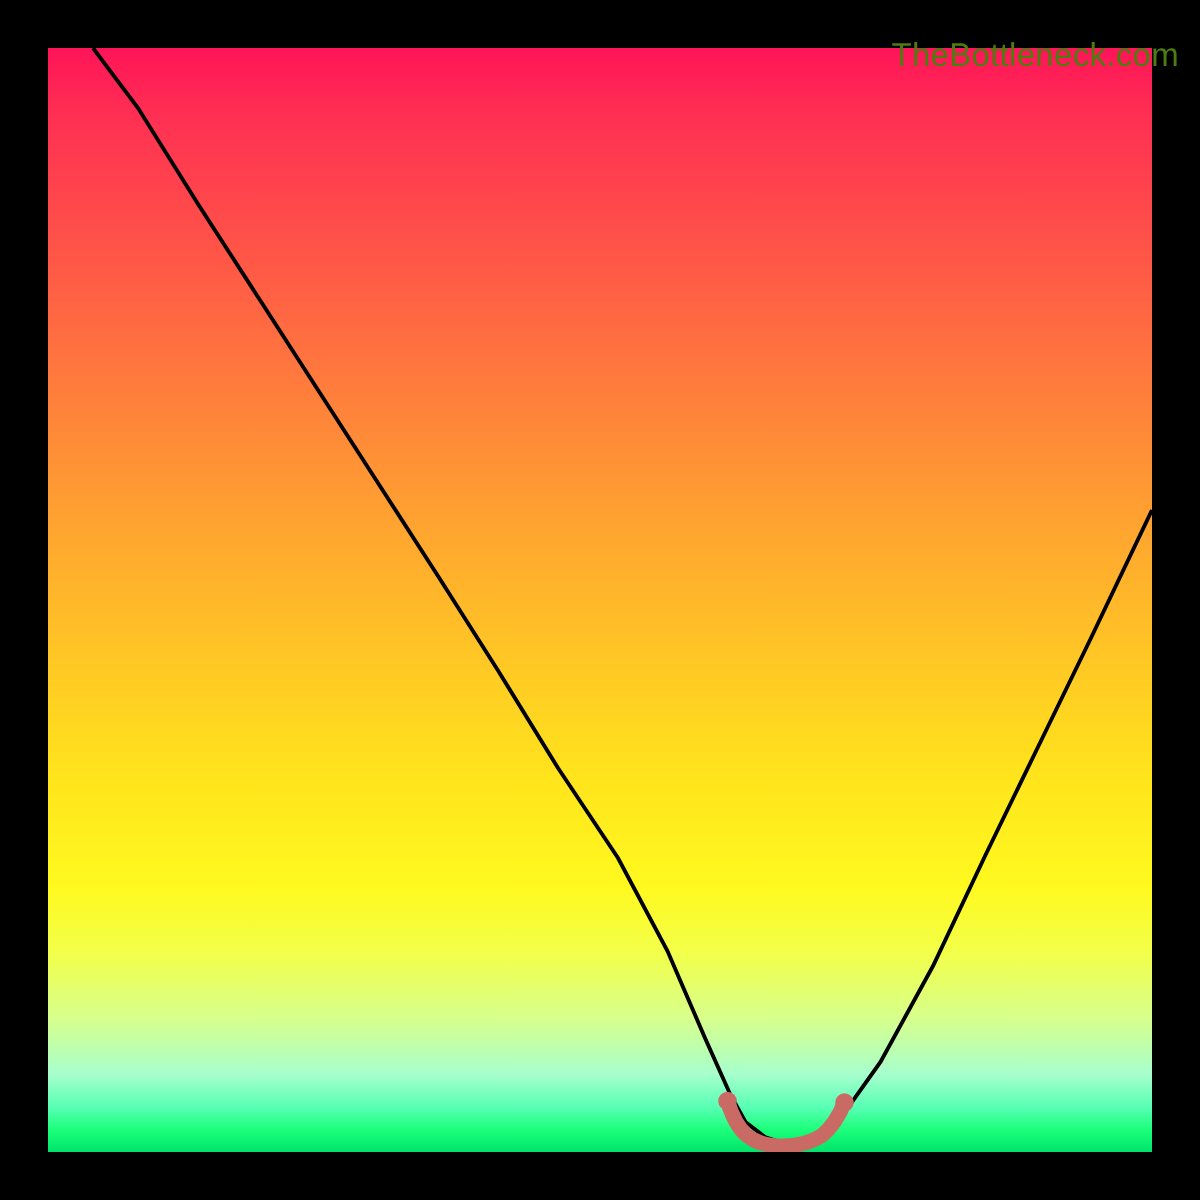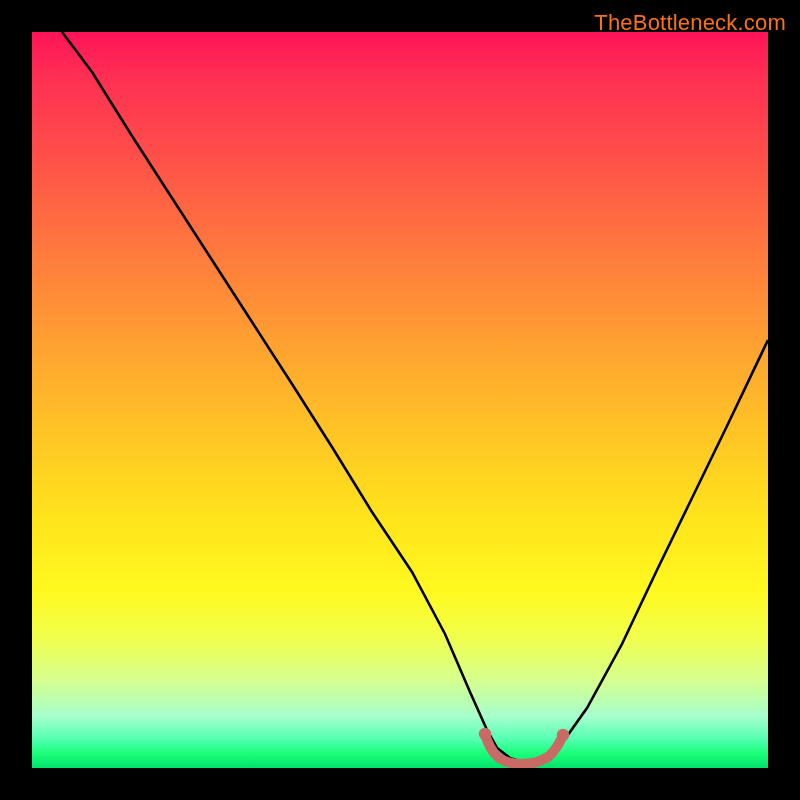--- a/index.html
+++ b/index.html
@@ -58,23 +58,23 @@
   .curve-svg {
     position: absolute;
     left: 0;
     top: 0;
     width: 100%;
     height: 100%;
   }
 
   .watermark {
     position: absolute;
-    top: 10px;
+    top: 24px;
     right: 14px;
-    color: #f97316;
+    color: #4d7c0f;
     font-size: 22px;
     font-weight: 500;
     letter-spacing: 0.2px;
   }
 </style>
 </head>
 <body>
 
 <div class="frame">
 

